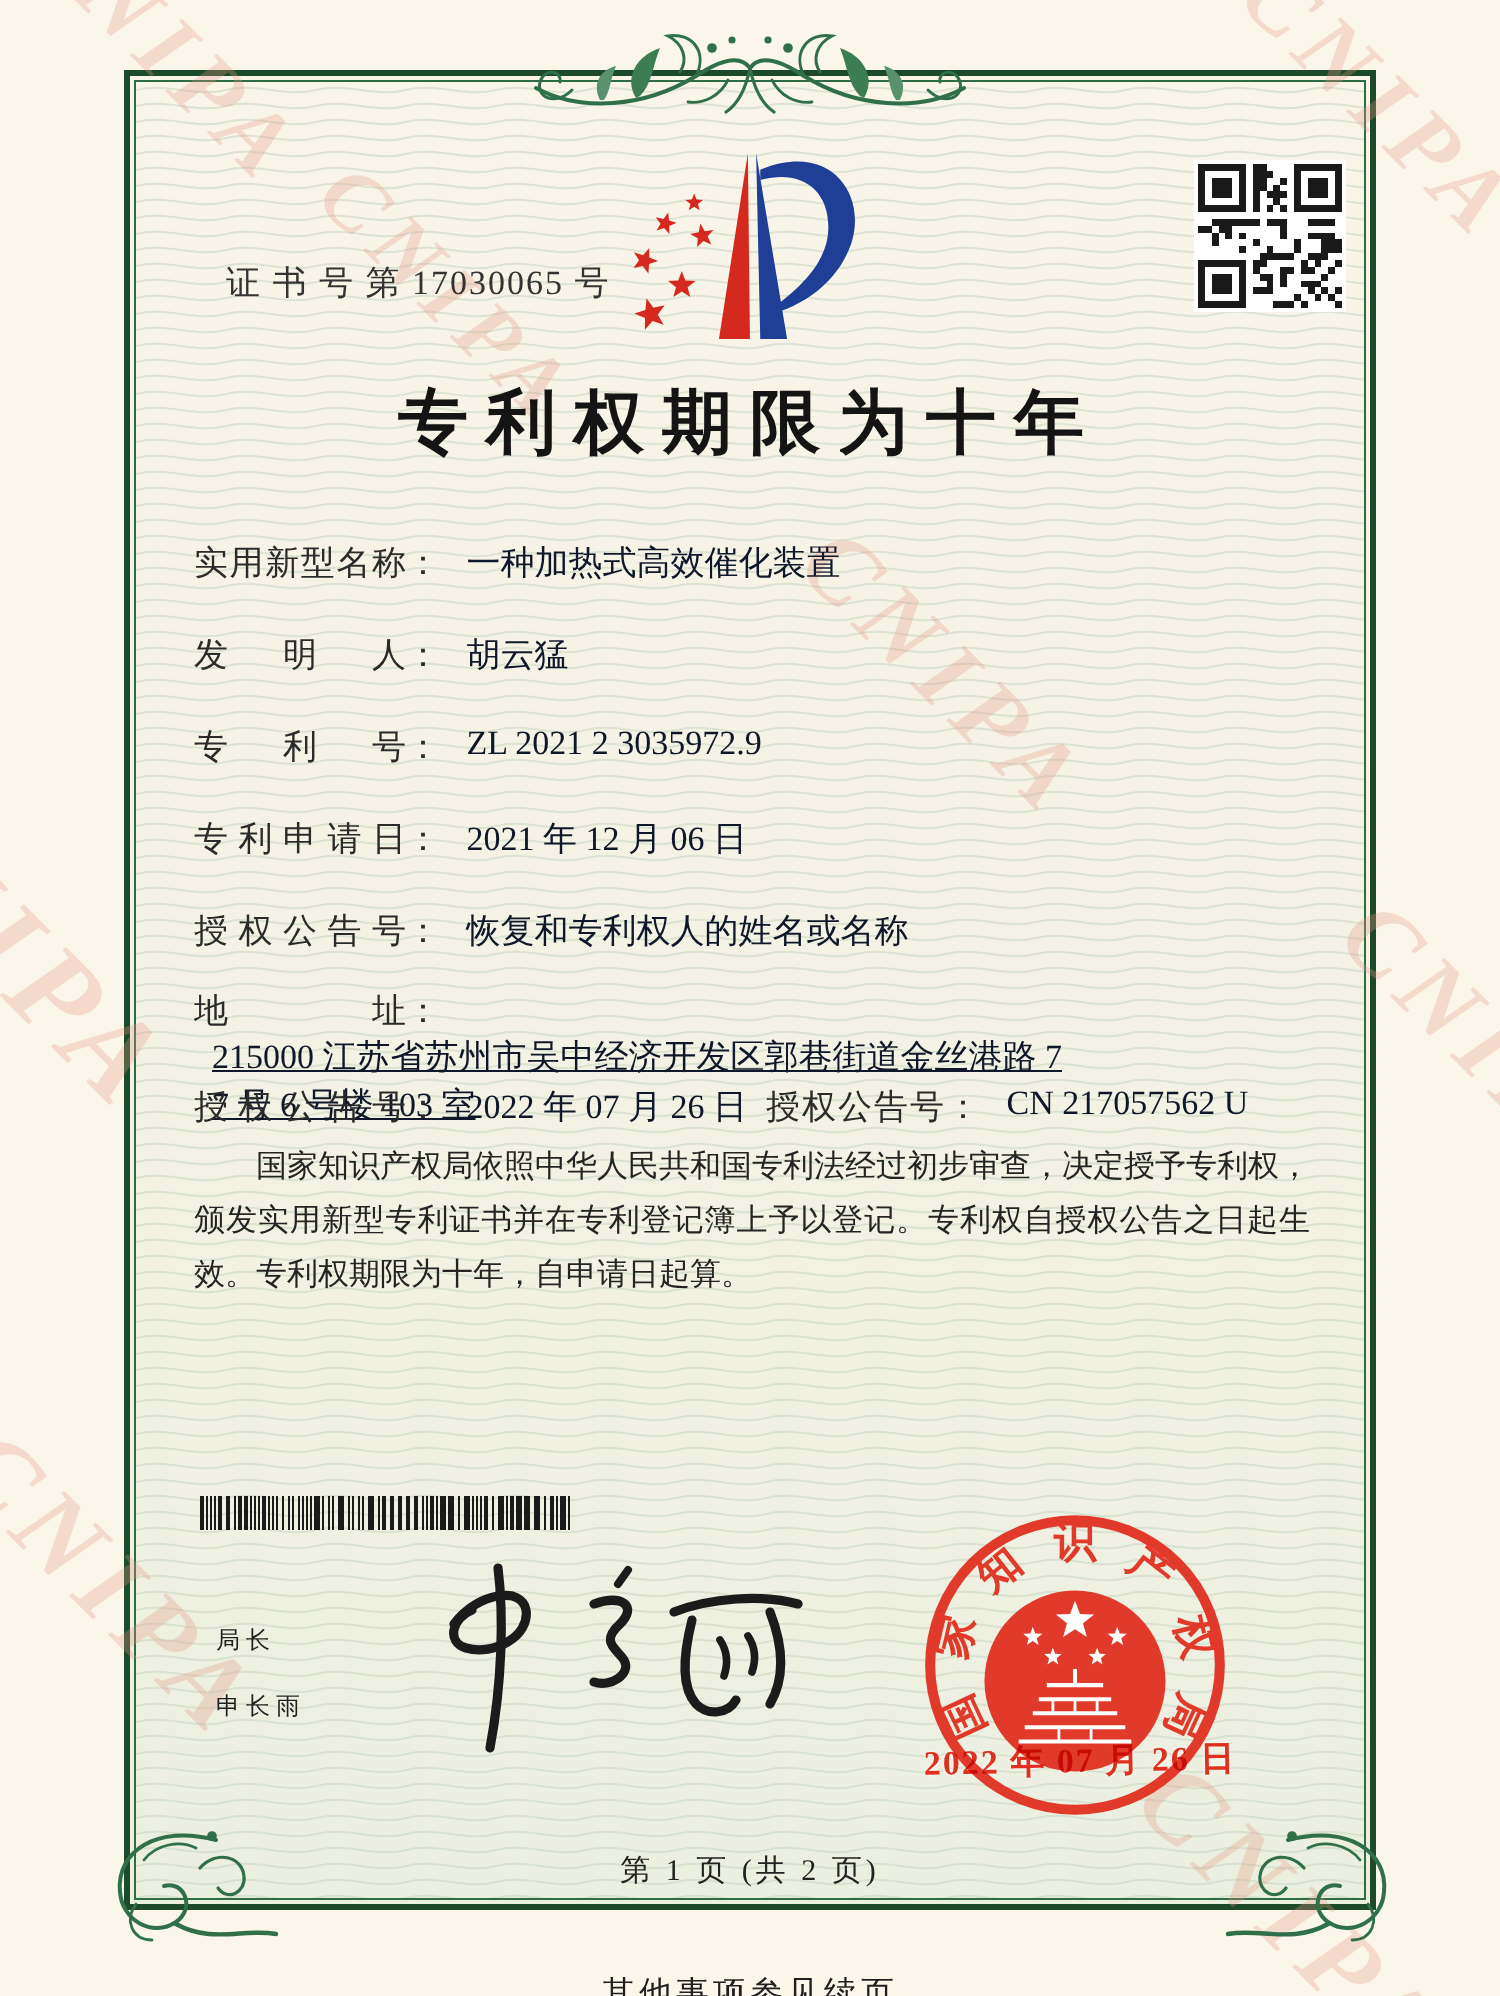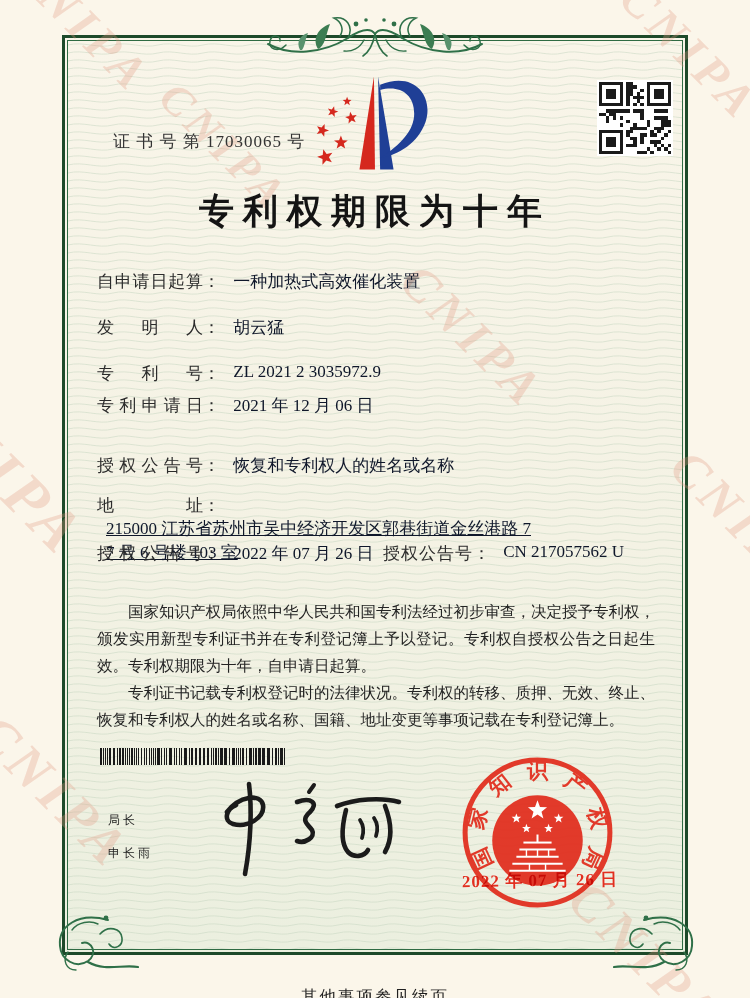--- a/index.html
+++ b/index.html
@@ -45,21 +45,21 @@
   .flabel{
     display:inline-block; width:106px; text-align:justify; text-align-last:justify;
     -moz-text-align-last:justify; vertical-align:top; color:#2b2b2b;
   }
   .colon{display:inline-block; vertical-align:top;}
   .fvalue{display:inline-block; margin-left:9px; vertical-align:top; color:#0f172a;}
   .pre{white-space:pre-line; width:430px; line-height:24px;text-decoration:underline;}
   .pair2{position:absolute; left:286px; top:0; white-space:nowrap;text-align:right;}
   .pair2 .flabel2{letter-spacing:1px;}
   .body-text{
-    position:absolute; left:97px; top:598px; width:558px;
+    position:absolute; left:97px; top:570px; width:558px;
     font-size:15.5px; line-height:27px; text-align:justify; color:#242424;
   }
   .body-text p{margin:0; text-indent:2em;}
   .barcode{position:absolute; left:100px; top:748px;}
   .signatory{
     position:absolute; left:108px; top:804px;
     font-family:"Liberation Sans","DejaVu Sans",sans-serif;
     font-size:12px; letter-spacing:3px; line-height:33px; color:#1f1f1f; font-weight:500;
   }
   .signature{position:absolute; left:205px; top:778px; z-index:11;}
@@ -354,32 +354,32 @@
         <rect x="12" y="20" width="1" height="1" fill="#1a1a1a"></rect>
         <rect x="13" y="20" width="1" height="1" fill="#1a1a1a"></rect>
         <rect x="15" y="20" width="1" height="1" fill="#1a1a1a"></rect>
         <rect x="20" y="20" width="1" height="1" fill="#1a1a1a"></rect>
       </svg>
 
     <div class="main-title">专利权期限为十年</div>
 
     <div class="fields">
       <div class="frow" style="top:4px;">
-        <span class="flabel">自申请日起算</span><span class="colon">：</span>
+        <span class="flabel">实用新型名称</span><span class="colon">：</span>
         <span class="fvalue">一种加热式高效催化装置</span>
       </div>
       <div class="frow" style="top:50px;">
         <span class="flabel">发明人</span><span class="colon">：</span>
         <span class="fvalue">胡云猛</span>
       </div>
       <div class="frow" style="top:96px;">
         <span class="flabel">专利号</span><span class="colon">：</span>
         <span class="fvalue">ZL 2021 2 3035972.9</span>
       </div>
-      <div class="frow" style="top:128px;">
+      <div class="frow" style="top:142px;">
         <span class="flabel">专利申请日</span><span class="colon">：</span>
         <span class="fvalue">2021 年 12 月 06 日</span>
       </div>
       <div class="frow" style="top:188px;">
         <span class="flabel">授权公告号</span><span class="colon">：</span>
         <span class="fvalue">恢复和专利权人的姓名或名称</span>
       </div>
       <div class="frow" style="top:228px;">
         <span class="flabel">地址</span><span class="colon">：</span>
         <span class="fvalue pre">215000 江苏省苏州市吴中经济开发区郭巷街道金丝港路 7
@@ -390,21 +390,20 @@
         <span class="fvalue">2022 年 07 月 26 日</span>
         <span class="pair2">
           <span class="flabel2">授权公告号</span><span class="colon">：</span>
           <span class="fvalue">CN 217057562 U</span>
         </span>
       </div>
     </div>
 
     <div class="body-text">
       <p>国家知识产权局依照中华人民共和国专利法经过初步审查，决定授予专利权，颁发实用新型专利证书并在专利登记簿上予以登记。专利权自授权公告之日起生效。专利权期限为十年，自申请日起算。</p>
-      <p>专利证书记载专利权登记时的法律状况。专利权的转移、质押、无效、终止、恢复和专利权人的姓名或名称、国籍、地址变更等事项记载在专利登记簿上。</p>
     </div>
 
     <svg class="barcode" id="barcode-svg" width="188" height="17">
         <rect x="0" y="0" width="2" height="17" fill="#1a1a1a"></rect>
         <rect x="3" y="0" width="1" height="17" fill="#1a1a1a"></rect>
         <rect x="5" y="0" width="1" height="17" fill="#1a1a1a"></rect>
         <rect x="7" y="0" width="1" height="17" fill="#1a1a1a"></rect>
         <rect x="9" y="0" width="2" height="17" fill="#1a1a1a"></rect>
         <rect x="13" y="0" width="2" height="17" fill="#1a1a1a"></rect>
         <rect x="17" y="0" width="1" height="17" fill="#1a1a1a"></rect>
@@ -510,15 +509,16 @@
           <path d="M-11,9 V16 M0,9 V16 M11,9 V16" stroke-width="1.4"></path>
           <path d="M-21,16 H21"></path>
           <path d="M-25,23 H25"></path>
           <path d="M-28,30 H28"></path>
           <path d="M-8,23 V30 M8,23 V30" stroke-width="1.4"></path>
         </g>
       </g>
     </svg>
     <div class="seal-date">2022 年 07 月 26 日</div>
 
+    <div class="page-info">第 1 页 (共 2 页)</div>
     <div class="cont-note">其他事项参见续页</div>
   </div>
 </div>
 
 </body></html>

